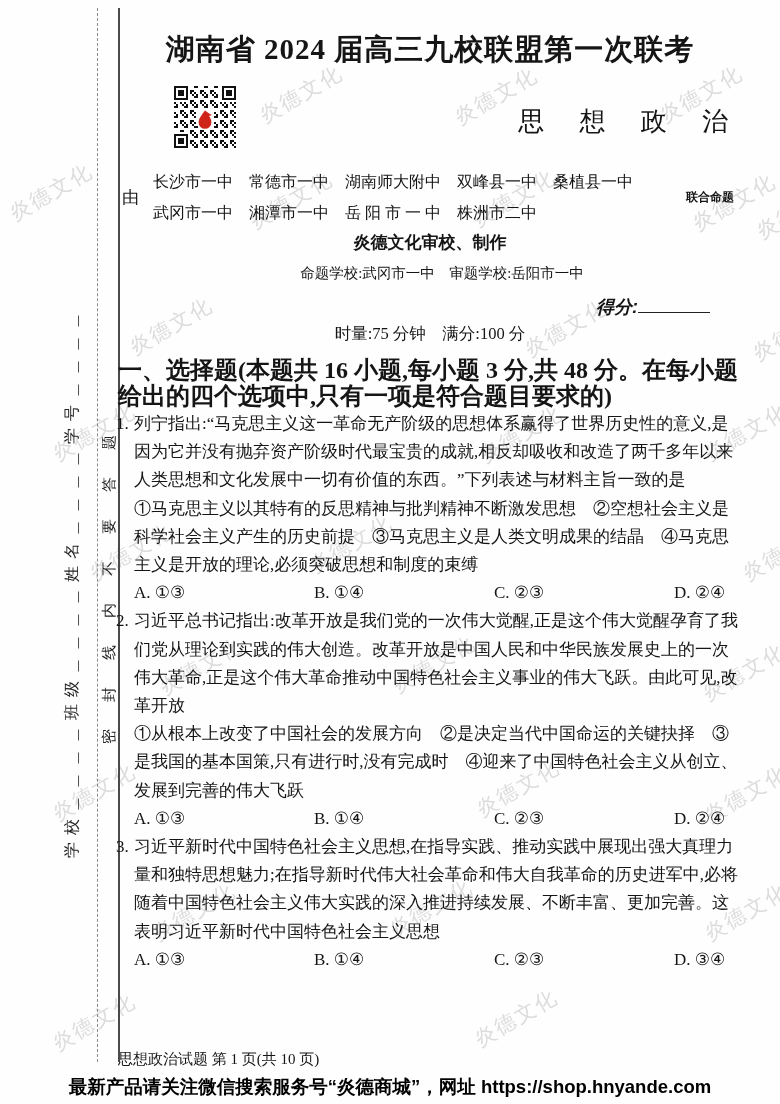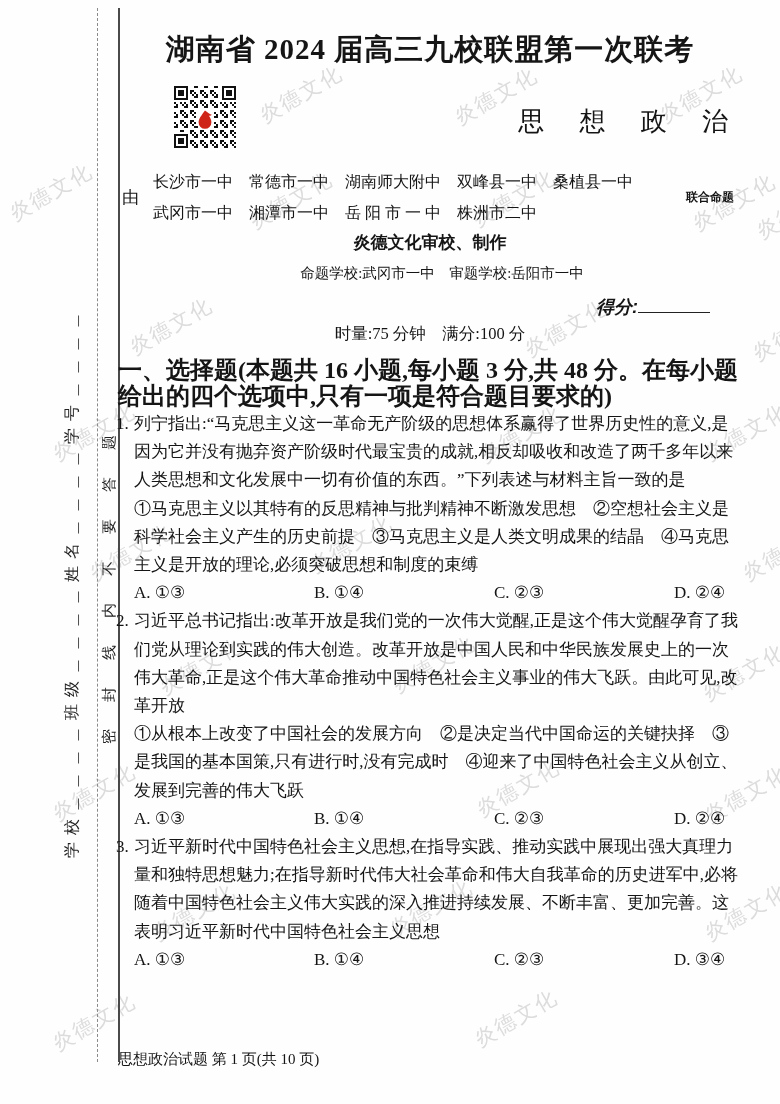--- a/index.html
+++ b/index.html
@@ -393,14 +393,15 @@
           <span>B. ①④</span>
           <span>C. ②③</span>
           <span>D. ③④</span>
         </div>
       </div>
 
     </div>
   </div>
 
   <div class="footer-page">思想政治试题 第 1 页(共 10 页)</div>
+  <div class="footer-promo sans">最新产品请关注微信搜索服务号“炎德商城”，网址 https://shop.hnyande.com</div>
 
 </div>
 
 </body></html>

